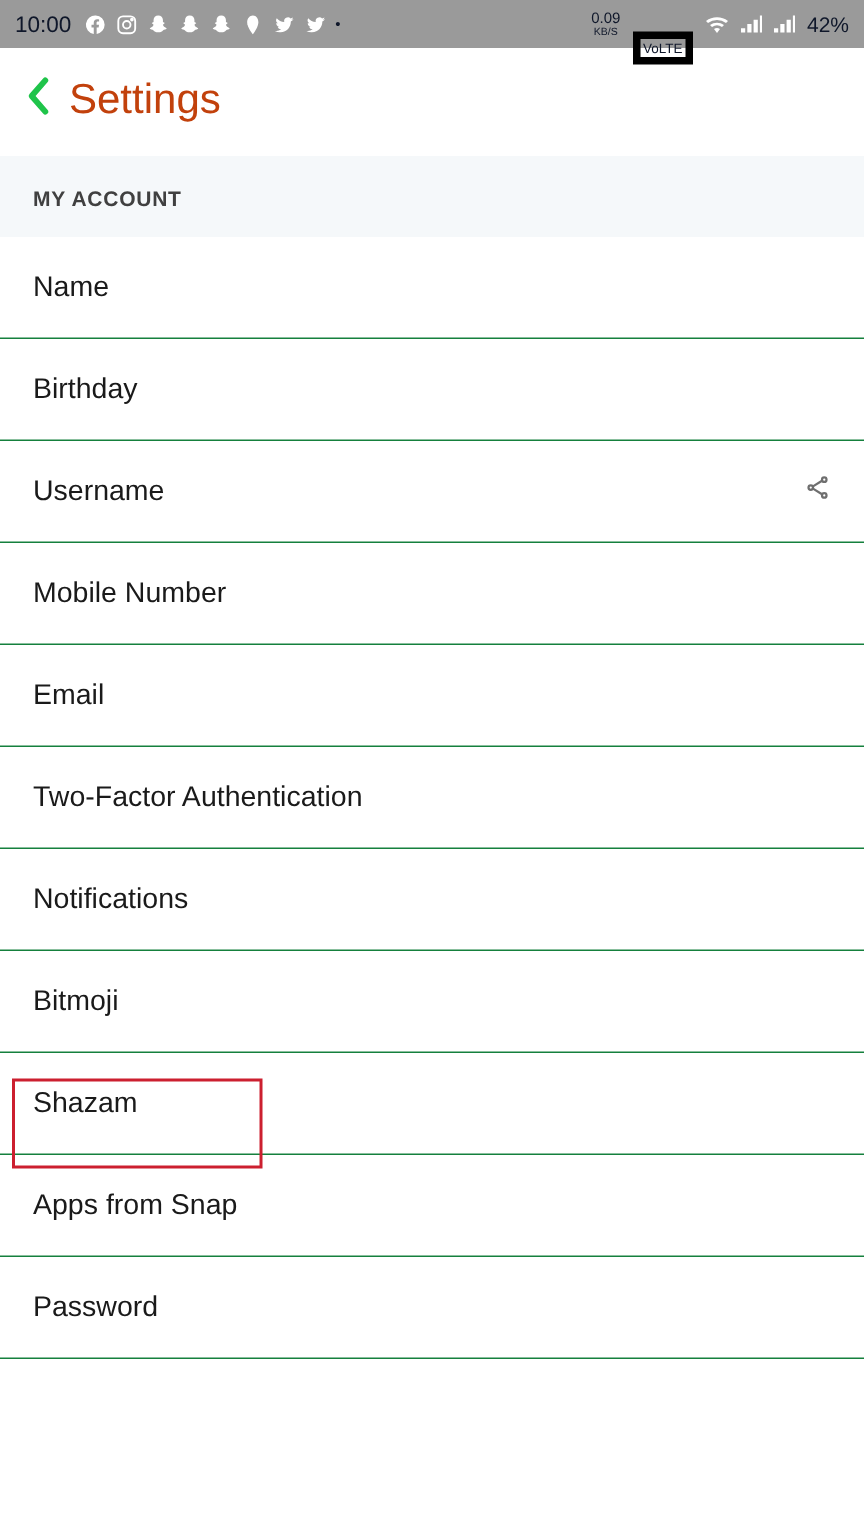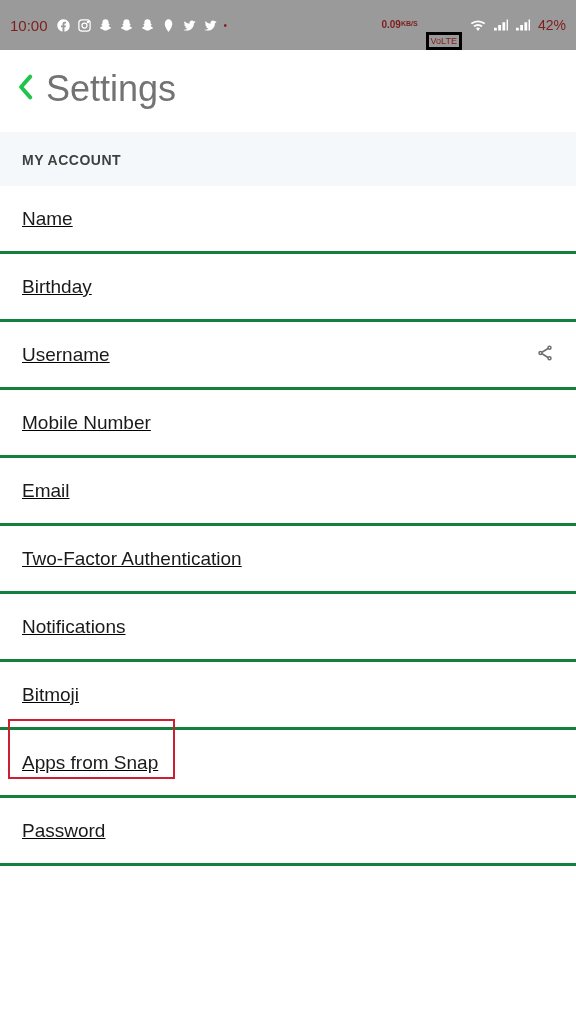--- a/index.html
+++ b/index.html
@@ -5,76 +5,75 @@
 * { margin: 0; padding: 0; box-sizing: border-box; }
 body {
   width: 576px;
   height: 1024px;
   font-family: -apple-system, BlinkMacSystemFont, "Helvetica Neue", Arial, sans-serif;
   background: #ffffff;
   overflow: hidden;
   position: relative;
 }
 .status-bar {
-  height: 50px;
+  height: 32px;
   background: #9a9a9a;
   display: flex;
   align-items: center;
   justify-content: space-between;
   padding: 0 10px;
-  color: #7f1d1d;
+  color: #0f172a;
   font-size: 14px;
 }
 .status-left {
   display: flex;
   align-items: center;
   gap: 8px;
 }
 .status-left .time { font-size: 15px; }
 .status-icons-left { display: flex; gap: 6px; align-items: center; }
 .status-right {
   display: flex;
   align-items: center;
   gap: 8px;
 }
-.kbs-block { display:flex; flex-direction:row; align-items:flex-start; line-height:1;font-weight:bold; }
+.kbs-block { display:flex; flex-direction:column; align-items:center; line-height:1; }
 .kbs-top { font-size:10px; }
 .kbs-bot { font-size:7px; }
-.volte-box { border:3px solid #000000; padding:0 2px; font-size:9px; line-height:12px;margin-top:32px; }
+.volte-box { border:5px solid #000000; padding:0 2px; font-size:9px; line-height:12px;margin-top:32px; }
 .header {
   display: flex;
   align-items: center;
   padding: 18px 16px 22px 16px;
   gap: 12px;
   background:#fff;
 }
 .back-chevron {
   color: #1fc44a;
 }
 .header-title {
-  color: #737373;
-  font-size: 36px;
+  color: #c2410c;
+  font-size: 28px;
   font-weight: 500;
 }
 .section-header {
   background: #f5f8fa;
   color: #404040;
   font-size: 14px;
   font-weight: 600;
   letter-spacing: 0.5px;
   padding: 20px 22px 18px 22px;
 }
 .list-item {
   display: flex;
   justify-content: space-between;
   align-items: center;
   padding: 0 22px;
   height: 68px;
-  border-bottom: 3px solid #15803d;
-  text-decoration: underline;
+  border-bottom: 1px solid #15803d;
 }
 .list-item .label {
   font-size: 19px;
   color: #1a1a1a;
   font-weight: 400;
 }
 .share-icon { color: #6f6f6f; }
 .highlight-box {
   position: absolute;
   left: 8px;
@@ -177,20 +176,23 @@
     <div class="list-item">
       <span class="label">Two-Factor Authentication</span>
     </div>
     <div class="list-item">
       <span class="label">Notifications</span>
     </div>
     <div class="list-item">
       <span class="label">Bitmoji</span>
     </div>
     <div class="list-item">
+      <span class="label">Shazam</span>
+    </div>
+    <div class="list-item">
       <span class="label">Apps from Snap</span>
     </div>
     <div class="list-item">
       <span class="label">Password</span>
     </div>
   </div>
 
 <div class="highlight-box" id="highlight"></div>
 
 </body></html>

